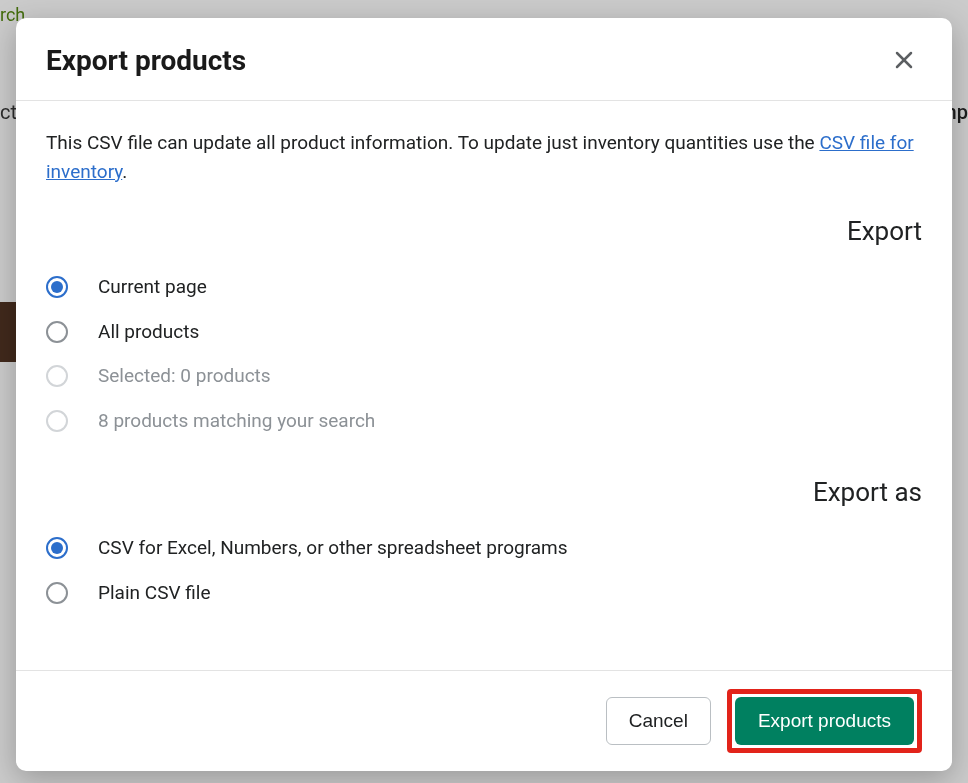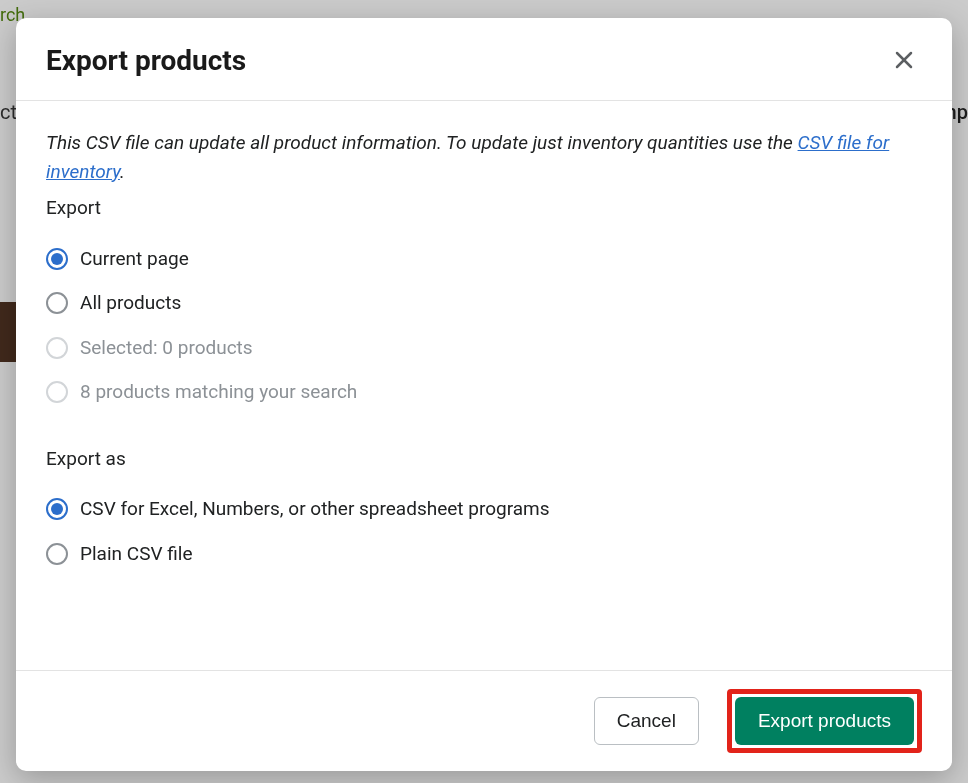--- a/index.html
+++ b/index.html
@@ -86,38 +86,39 @@
   
   .modal-body {
     padding: 28px 30px 20px 30px;
     flex: 1;
     overflow: auto;
     color: #202223;
     font-size: 19px;
     line-height: 1.5;
   }
   
-  .intro { margin-bottom: 8px; font-style: italic; }
+  .intro { margin-bottom: 26px; }
   .link {
     color: #2c6ecb;
     text-decoration: underline;
     cursor: pointer;
   }
   
   .section-label {
-    font-size: 19px;
+    font-size: 26px;
     color: #202223;
     margin-bottom: 14px;
+    text-align: right;
   }
   
   .radio-group { margin-bottom: 30px; }
   .radio-row {
     display: flex;
     align-items: center;
-    gap: 12px;
+    gap: 30px;
     padding: 8px 0;
     cursor: pointer;
   }
   .radio-row.disabled {
     cursor: default;
   }
   .radio-row.disabled .radio-label {
     color: #8c9196;
   }
   .radio {
@@ -149,21 +150,21 @@
     color: #202223;
   }
   
   .learn-more { margin-top: 4px; }
   
   .modal-footer {
     border-top: 1px solid #e3e3e3;
     padding: 18px 30px 18px 30px;
     display: flex;
     justify-content: flex-end;
-    gap: 28px;
+    gap: 16px;
     align-items: center;
   }
   
   .btn {
     font-size: 19px;
     padding: 12px 22px;
     border-radius: 6px;
     cursor: pointer;
     border: 1px solid transparent;
     font-weight: 400;

